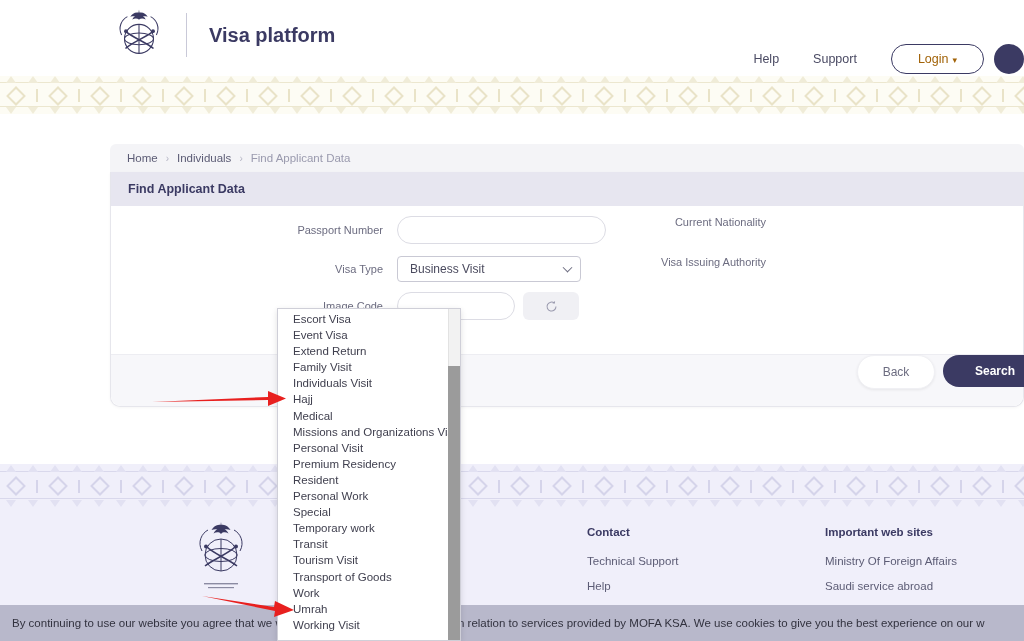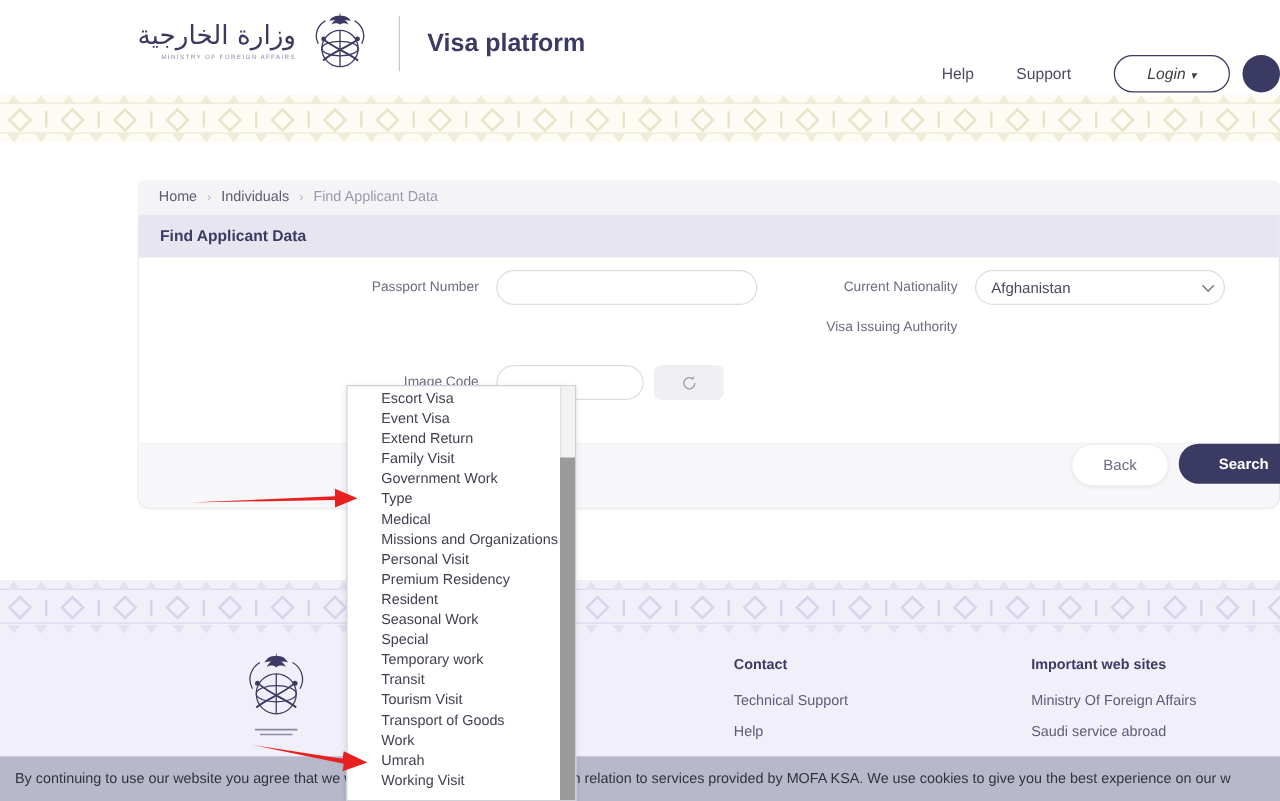--- a/index.html
+++ b/index.html
@@ -43,22 +43,22 @@
   .top-nav {
     position:absolute; right:0px; top:44px;
     display:flex; align-items:center; gap:0px;
   }
   .nav-link {
     font-size:12.5px; color:#4a4a63; margin-right:34px; cursor:pointer;
     white-space:nowrap;
   }
   .login-btn {
     border:1.6px solid #3b3a63; border-radius:18px;
-    padding:7px 26px; font-size:12.5px; color:#404040;
-    background:#fff; cursor:pointer; white-space:nowrap;font-style:italic;
+    padding:7px 26px; font-size:12.5px; color:#a16207;
+    background:#fff; cursor:pointer; white-space:nowrap;
   }
   .lang-circle {
     width:30px; height:30px; border-radius:50%;
     background:#3b3a63; margin-left:10px; flex:none;
   }
 
   
   .sadu {
     position:absolute; left:0; width:1024px; overflow:hidden;
   }
@@ -164,21 +164,21 @@
 
   
   .dd {
     position:absolute; left:277px; top:308px;
     width:184px; height:333px;
     background:#fff; border:1px solid #cfcfd8;
     box-shadow:0 2px 6px rgba(0,0,0,0.12);
     z-index:60; overflow:hidden;
   }
   .dd-list {
-    position:absolute; left:16px; top:0; width:172px;
+    position:absolute; left:4px; top:0; width:172px;
     padding:2px 0 0 0;
   }
   .dd-item {
     height:16.1px; line-height:16.1px;
     padding-left:11px; font-size:11.5px; color:#40404f;
     white-space:nowrap; cursor:pointer;
   }
   .dd-track {
     position:absolute; right:0; top:0; width:12px; height:333px;
     background:#f2f2f2; border-left:1px solid #e2e2e2;
@@ -220,24 +220,20 @@
   
   .arrow { position:absolute; z-index:90; pointer-events:none; }
 </style>
 </head>
 <body>
 
 <div id="page">
 
   <div class="top-header">
     <div class="logo-wrap">
-      <div class="logo-ar">
-        <div class="logo-ar-main">وزارة الخارجية</div>
-        <div class="logo-ar-sub">MINISTRY OF FOREIGN AFFAIRS</div>
-      </div>
       <div class="emblem">
         <svg viewBox="0 0 60 60" width="58" height="58">
           <g fill="none" stroke="#3b3a63" stroke-width="1.1">
             <circle cx="30" cy="34" r="15"></circle>
             <ellipse cx="30" cy="34" rx="15" ry="6"></ellipse>
             <path d="M30 19 L30 49"></path>
             <path d="M16 26 C22 32 38 38 45 44" stroke-width="1.6"></path>
             <path d="M45 26 C38 32 22 38 16 44" stroke-width="1.6"></path>
             <path d="M12 30 C8 22 12 14 18 11"></path>
             <path d="M48 30 C52 22 48 14 42 11"></path>
@@ -434,38 +430,41 @@
     <div class="card">
       <div class="card-head">Find Applicant Data</div>
 
       <div class="card-body">
 
         <div class="frow" style="left:172px; top:10px;">
           <div class="flabel" style="width:100px; margin-right:14px;">Passport Number</div>
           <input class="finput" style="width: 209px;" placeholder="">
         </div>
 
+        <div class="frow" style="left:172px; top:50px;">
+          <div class="flabel" style="width:100px; margin-right:14px;">Visa Type</div>
+          <div class="fselect open" style="width:184px;">
+            <span>Business Visit</span>
+            <i class="chev"></i>
+          </div>
+        </div>
 
         <div class="frow" style="left:172px; top:86px;">
           <div class="flabel" style="width:100px; margin-right:14px;">Image Code</div>
           <input class="finput" style="width: 118px;">
           <div class="captcha-box" style="margin-left:8px;">
             <svg width="13" height="13" viewBox="0 0 16 16">
               <path d="M13.5 8 A5.5 5.5 0 1 1 11.6 3.9" fill="none" stroke="#9a9aae" stroke-width="1.3"></path>
               <path d="M12.4 1.2 L12.1 4.4 L9 4.0 Z" fill="#9a9aae"></path>
             </svg>
           </div>
         </div>
 
         <div class="frow" style="left:560px; top:10px;">
           <div class="flabel" style="width:95px; margin-right:14px;">Current Nationality</div>
-          <div class="fselect" style="width:200px; height:28px;">
-            <span>Afghanistan</span>
-            <i class="chev"></i>
-          </div>
         </div>
 
         <div class="frow" style="left:548px; top:50px;">
           <div class="flabel" style="width:107px; margin-right:14px;">Visa Issuing Authority</div>
         </div>
 
       </div>
 
       <div class="card-foot">
         <div class="btn btn-back">Back</div>
@@ -678,28 +677,28 @@
     <span class="cookie-text">By continuing to use our website you agree that we will</span>
     <span class="cookie-text" style="padding-left:104px;">information in relation to services provided by MOFA KSA. We use cookies to give you the best experience on our w</span>
   </div>
 
   <div class="dd">
     <div class="dd-list" id="dd-list">
         <div class="dd-item">Escort Visa</div>
         <div class="dd-item">Event Visa</div>
         <div class="dd-item">Extend Return</div>
         <div class="dd-item">Family Visit</div>
-        <div class="dd-item">Government Work</div>
-        <div class="dd-item">Type</div>
+        <div class="dd-item">Individuals Visit</div>
+        <div class="dd-item">Hajj</div>
         <div class="dd-item">Medical</div>
         <div class="dd-item">Missions and Organizations Visit</div>
         <div class="dd-item">Personal Visit</div>
         <div class="dd-item">Premium Residency</div>
         <div class="dd-item">Resident</div>
-        <div class="dd-item">Seasonal Work</div>
+        <div class="dd-item">Personal Work</div>
         <div class="dd-item">Special</div>
         <div class="dd-item">Temporary work</div>
         <div class="dd-item">Transit</div>
         <div class="dd-item">Tourism Visit</div>
         <div class="dd-item">Transport of Goods</div>
         <div class="dd-item">Work</div>
         <div class="dd-item">Umrah</div>
         <div class="dd-item">Working Visit</div>
       </div>
     <div class="dd-track">

